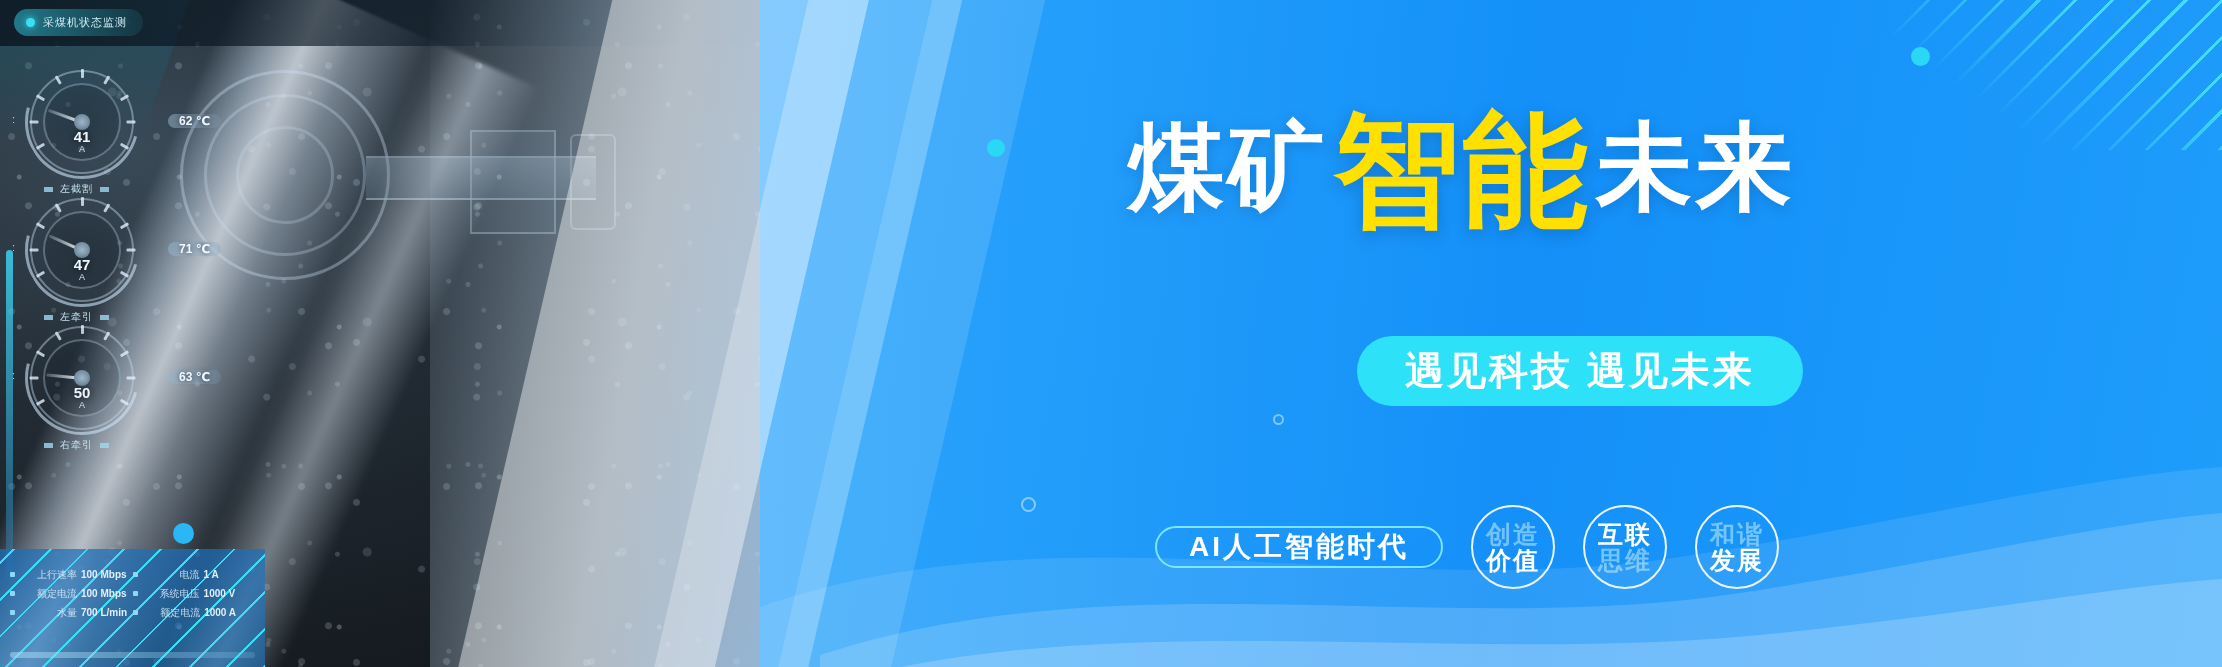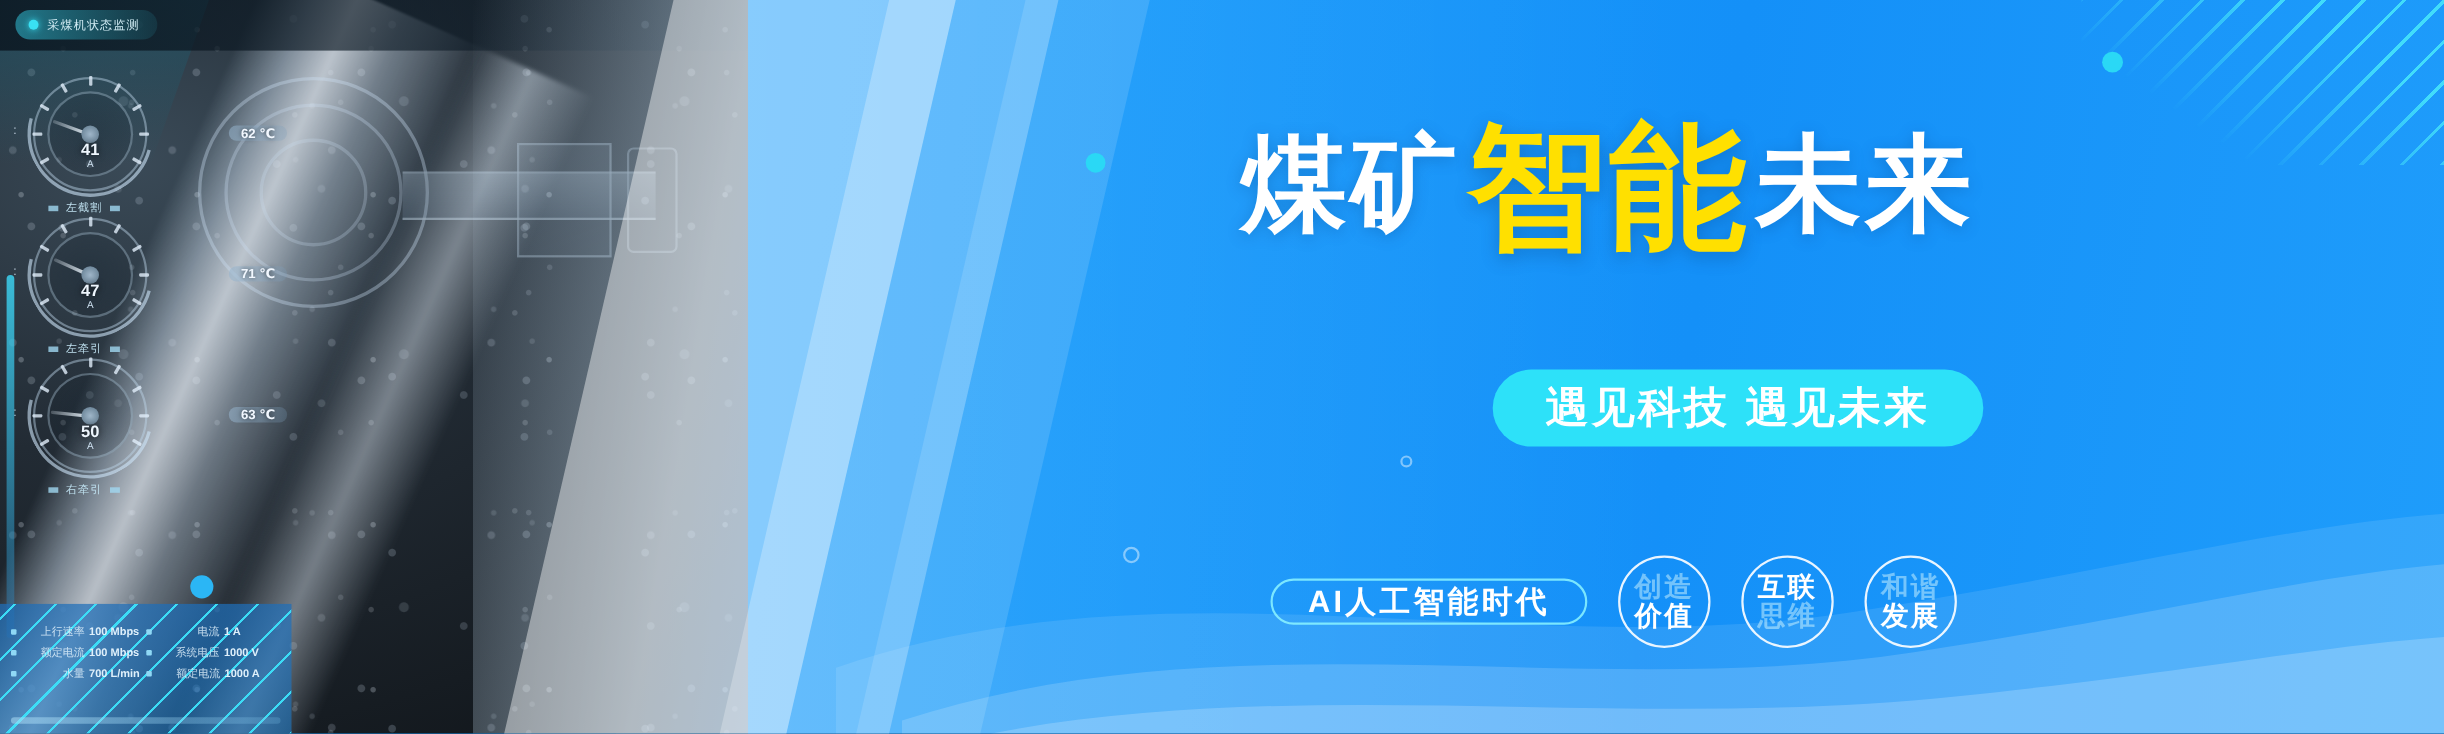--- a/index.html
+++ b/index.html
@@ -16,21 +16,21 @@
     background:linear-gradient(100deg,#2aa4fc 0%,#199cfb 38%,#1490f8 68%,#1f9dfb 100%);
   }
   
   .bg-band{
     position:absolute;top:-60px;left:560px;width:1760px;height:800px;
     background:linear-gradient(90deg,rgba(255,255,255,.10),rgba(255,255,255,0) 55%);
   }
 
   
   .photo{
-    position:absolute;top:0;left:0;width:680px;height:667px;
+    position:absolute;top:0;left:0;width:760px;height:667px;
     background:
       radial-gradient(120% 90% at 18% 22%, #3a4a57 0%, #222b34 45%, #12171c 100%);
     overflow:hidden;
   }
   
   .gravel{
     position:absolute;inset:0;
     background-image:
       radial-gradient(circle at 12% 18%, rgba(210,220,230,.30) 0 2px, transparent 3px),
       radial-gradient(circle at 27% 9%,  rgba(190,205,220,.22) 0 3px, transparent 4px),
@@ -152,21 +152,20 @@
   }
   .gauge .dots{
     position:absolute;left:-18px;top:46px;font-size:11px;color:rgba(220,235,250,.8);
     letter-spacing:0;line-height:6px;
   }
   .temp{
     position:absolute;padding:0 11px;border-radius:10px;
     background:linear-gradient(90deg,rgba(150,180,205,.55),rgba(120,155,185,.25));
     font-size:12px;font-weight:700;color:#f2f8ff;white-space:nowrap;
     text-shadow:0 0 5px rgba(0,0,0,.6);
-    margin-left:40px;
   }
   .gauge-cap{
     position:absolute;display:flex;align-items:center;gap:7px;
     font-size:10px;color:#bfe0ef;letter-spacing:1px;filter:blur(.3px);
   }
   .gauge-cap i{display:block;width:9px;height:5px;background:rgba(160,215,240,.8);}
 
   
   .data-panel{
     position:absolute;left:0;bottom:0;width:265px;height:118px;

